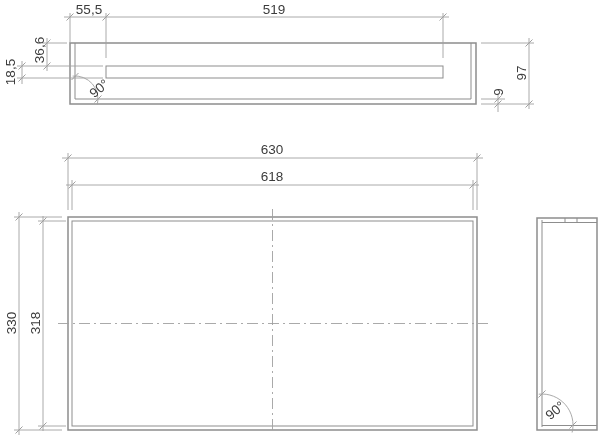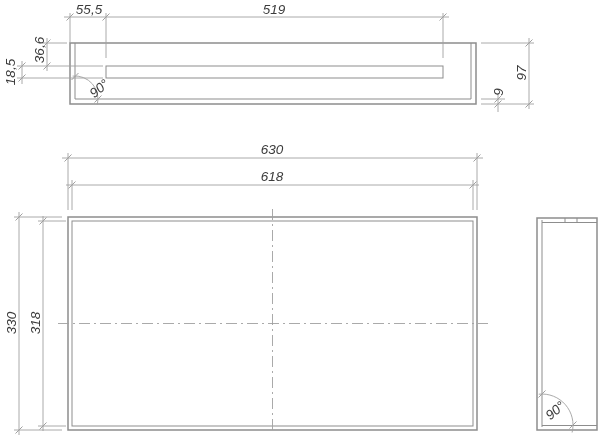--- a/index.html
+++ b/index.html
@@ -2,21 +2,21 @@
 <html style="--obj: #8d8d8d; --dim: #a0a0a0; --txt: #3c3c3c; --bg: #ffffff;"><head>
 <meta charset="utf-8">
 <style>
   :root{
     --obj: #8d8d8d;
     --dim: #a0a0a0;
     --txt: #3c3c3c;
     --bg: #ffffff;
   }
   html,body{margin:0;padding:0;background:var(--bg);}
-  .canvas{width:600px;height:437px;background:var(--bg);position:relative;overflow:hidden;font-style:italic;}
+  .canvas{width:600px;height:437px;background:var(--bg);position:relative;overflow:hidden;}
   svg{display:block;}
   .obj-outer{stroke:var(--obj);stroke-width:1.5;fill:none;}
   .obj-inner{stroke:var(--obj);stroke-width:1;fill:none;}
   .dim{stroke:var(--dim);stroke-width:0.9;fill:none;}
   .center{stroke:var(--dim);stroke-width:0.9;fill:none;stroke-dasharray:11 4 2 4;}
   .tick{stroke:var(--dim);stroke-width:1;fill:none;}
   .dim-text{
     font-family:"Liberation Sans", sans-serif;
     font-size:13.5px;
     fill:var(--txt);

